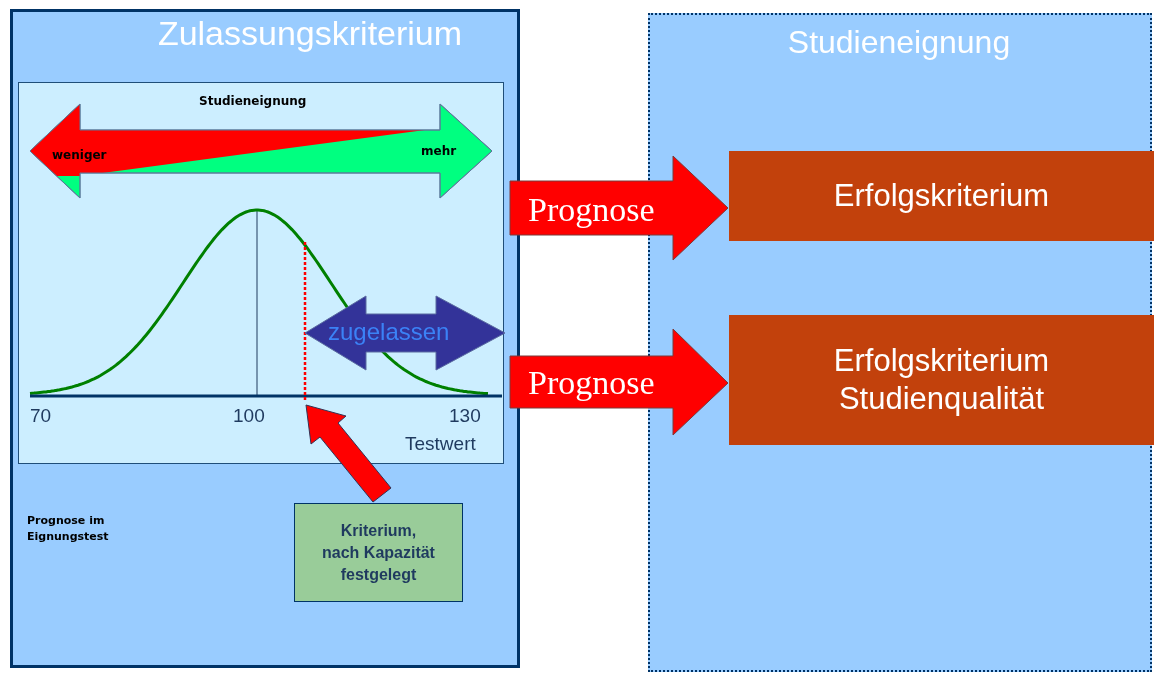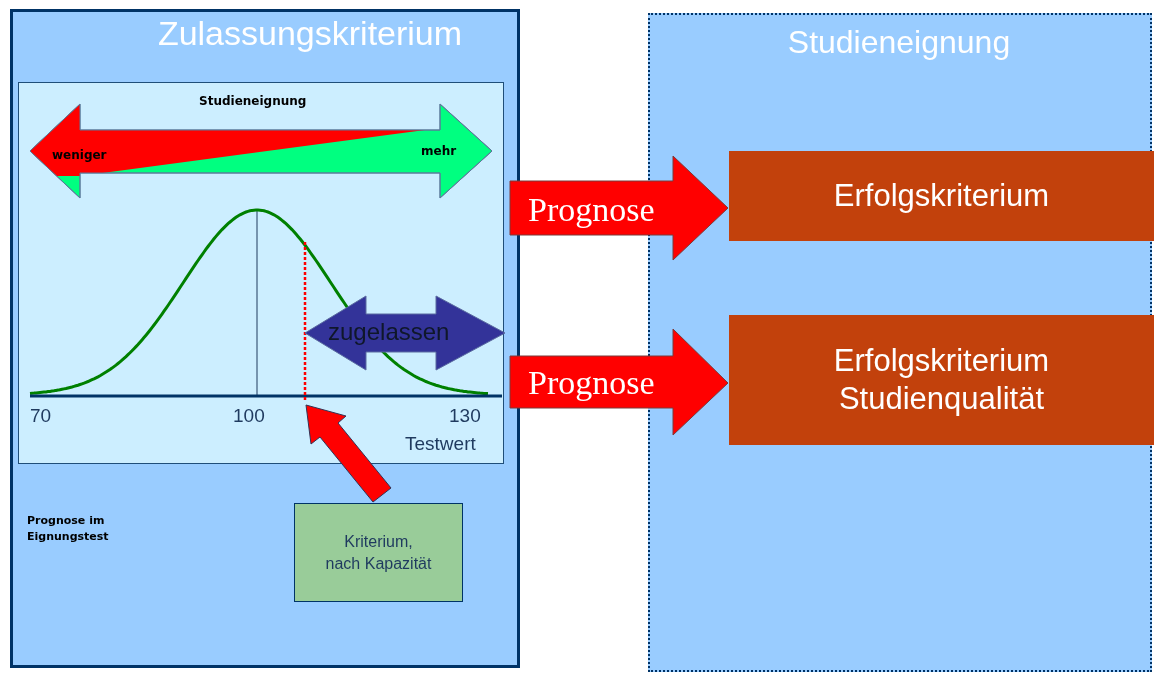--- a/index.html
+++ b/index.html
@@ -7,21 +7,21 @@
   .abs { position:absolute; }
   #left-panel { left:10px; top:9px; width:504px; height:653px; background:#99ccff; border:3px solid #003366; box-sizing:content-box; }
   #left-title { left:10px; top:14px; width:504px; text-align:center; color:#ffffff; font-size:34px;margin-left:48px; }
   #inner-box { left:18px; top:82px; width:484px; height:380px; background:#cceeff; border:1px solid #1f4e79; }
   #right-panel { left:648px; top:13px; width:500px; height:655px; background:#99ccff; border:2px dotted #003366; }
   #right-title { left:648px; top:24px; width:502px; text-align:center; color:#ffffff; font-size:32px; }
   .blue-box { background:#c2410c; color:#ffffff; text-align:center; font-size:31px; line-height:38px; display:flex; flex-direction:column; justify-content:center; }
   #box1 { left:729px; top:151px; width:425px; height:90px; }
   #box2 { left:729px; top:315px; width:425px; height:130px; }
   .prog-label { color:#ffffff; font-size:34px;font-family:Liberation Serif, serif; }
-  #green-box { left:294px; top:503px; width:167px; height:97px; background:#99cc99; border:1px solid #003366; color:#1f3a5f; font-size:16px; text-align:center; display:flex; flex-direction:column; justify-content:center; line-height:22px; }
+  #green-box { left:294px; top:503px; width:167px; height:97px; background:#99cc99; border:1px solid #003366; color:#1f3a5f; font-size:16px; text-align:center; display:flex; flex-direction:column; justify-content:center; line-height:22px;font-weight:bold; }
   .small-bold { font-family:"DejaVu Sans", sans-serif; font-weight:bold; font-size:12px; color:#000; }
   .tick { font-size:19px; color:#1f3a5f; }
   svg { position:absolute; left:0; top:0; }
 </style>
 </head>
 <body>
 
 <div id="left-panel" class="abs"></div>
 <div id="left-title" class="abs">Zulassungskriterium</div>
 <div id="inner-box" class="abs"></div>
@@ -65,26 +65,27 @@
 
 <div class="abs small-bold" style="left:199px;top:94px;">Studieneignung</div>
 <div class="abs small-bold" style="left:52px;top:148px;">weniger</div>
 <div class="abs small-bold" style="left:421px;top:144px;">mehr</div>
 
 <div class="abs tick" style="left:30px;top:405px;">70</div>
 <div class="abs tick" style="left:233px;top:405px;">100</div>
 <div class="abs tick" style="left:449px;top:405px;">130</div>
 <div class="abs tick" style="left:405px;top:433px;">Testwert</div>
 
-<div class="abs" style="left:328px;top:318px;color:#0f172a;font-size:24px;">zugelassen</div>
+<div class="abs" style="left:328px;top:318px;color:#3b82f6;font-size:24px;">zugelassen</div>
 
 <div class="abs small-bold" style="left:27px;top:513px;line-height:16px;font-size:11px;">
   <div>Prognose im</div>
   <div>Eignungstest</div>
 </div>
 
 <div id="green-box" class="abs">
   <span>Kriterium,</span>
   <span>nach Kapazität</span>
+  <span>festgelegt</span>
 </div>
 
 <div class="abs prog-label" style="left:528px;top:191px;">Prognose</div>
 <div class="abs prog-label" style="left:528px;top:364px;">Prognose</div>
 
 </body></html>

